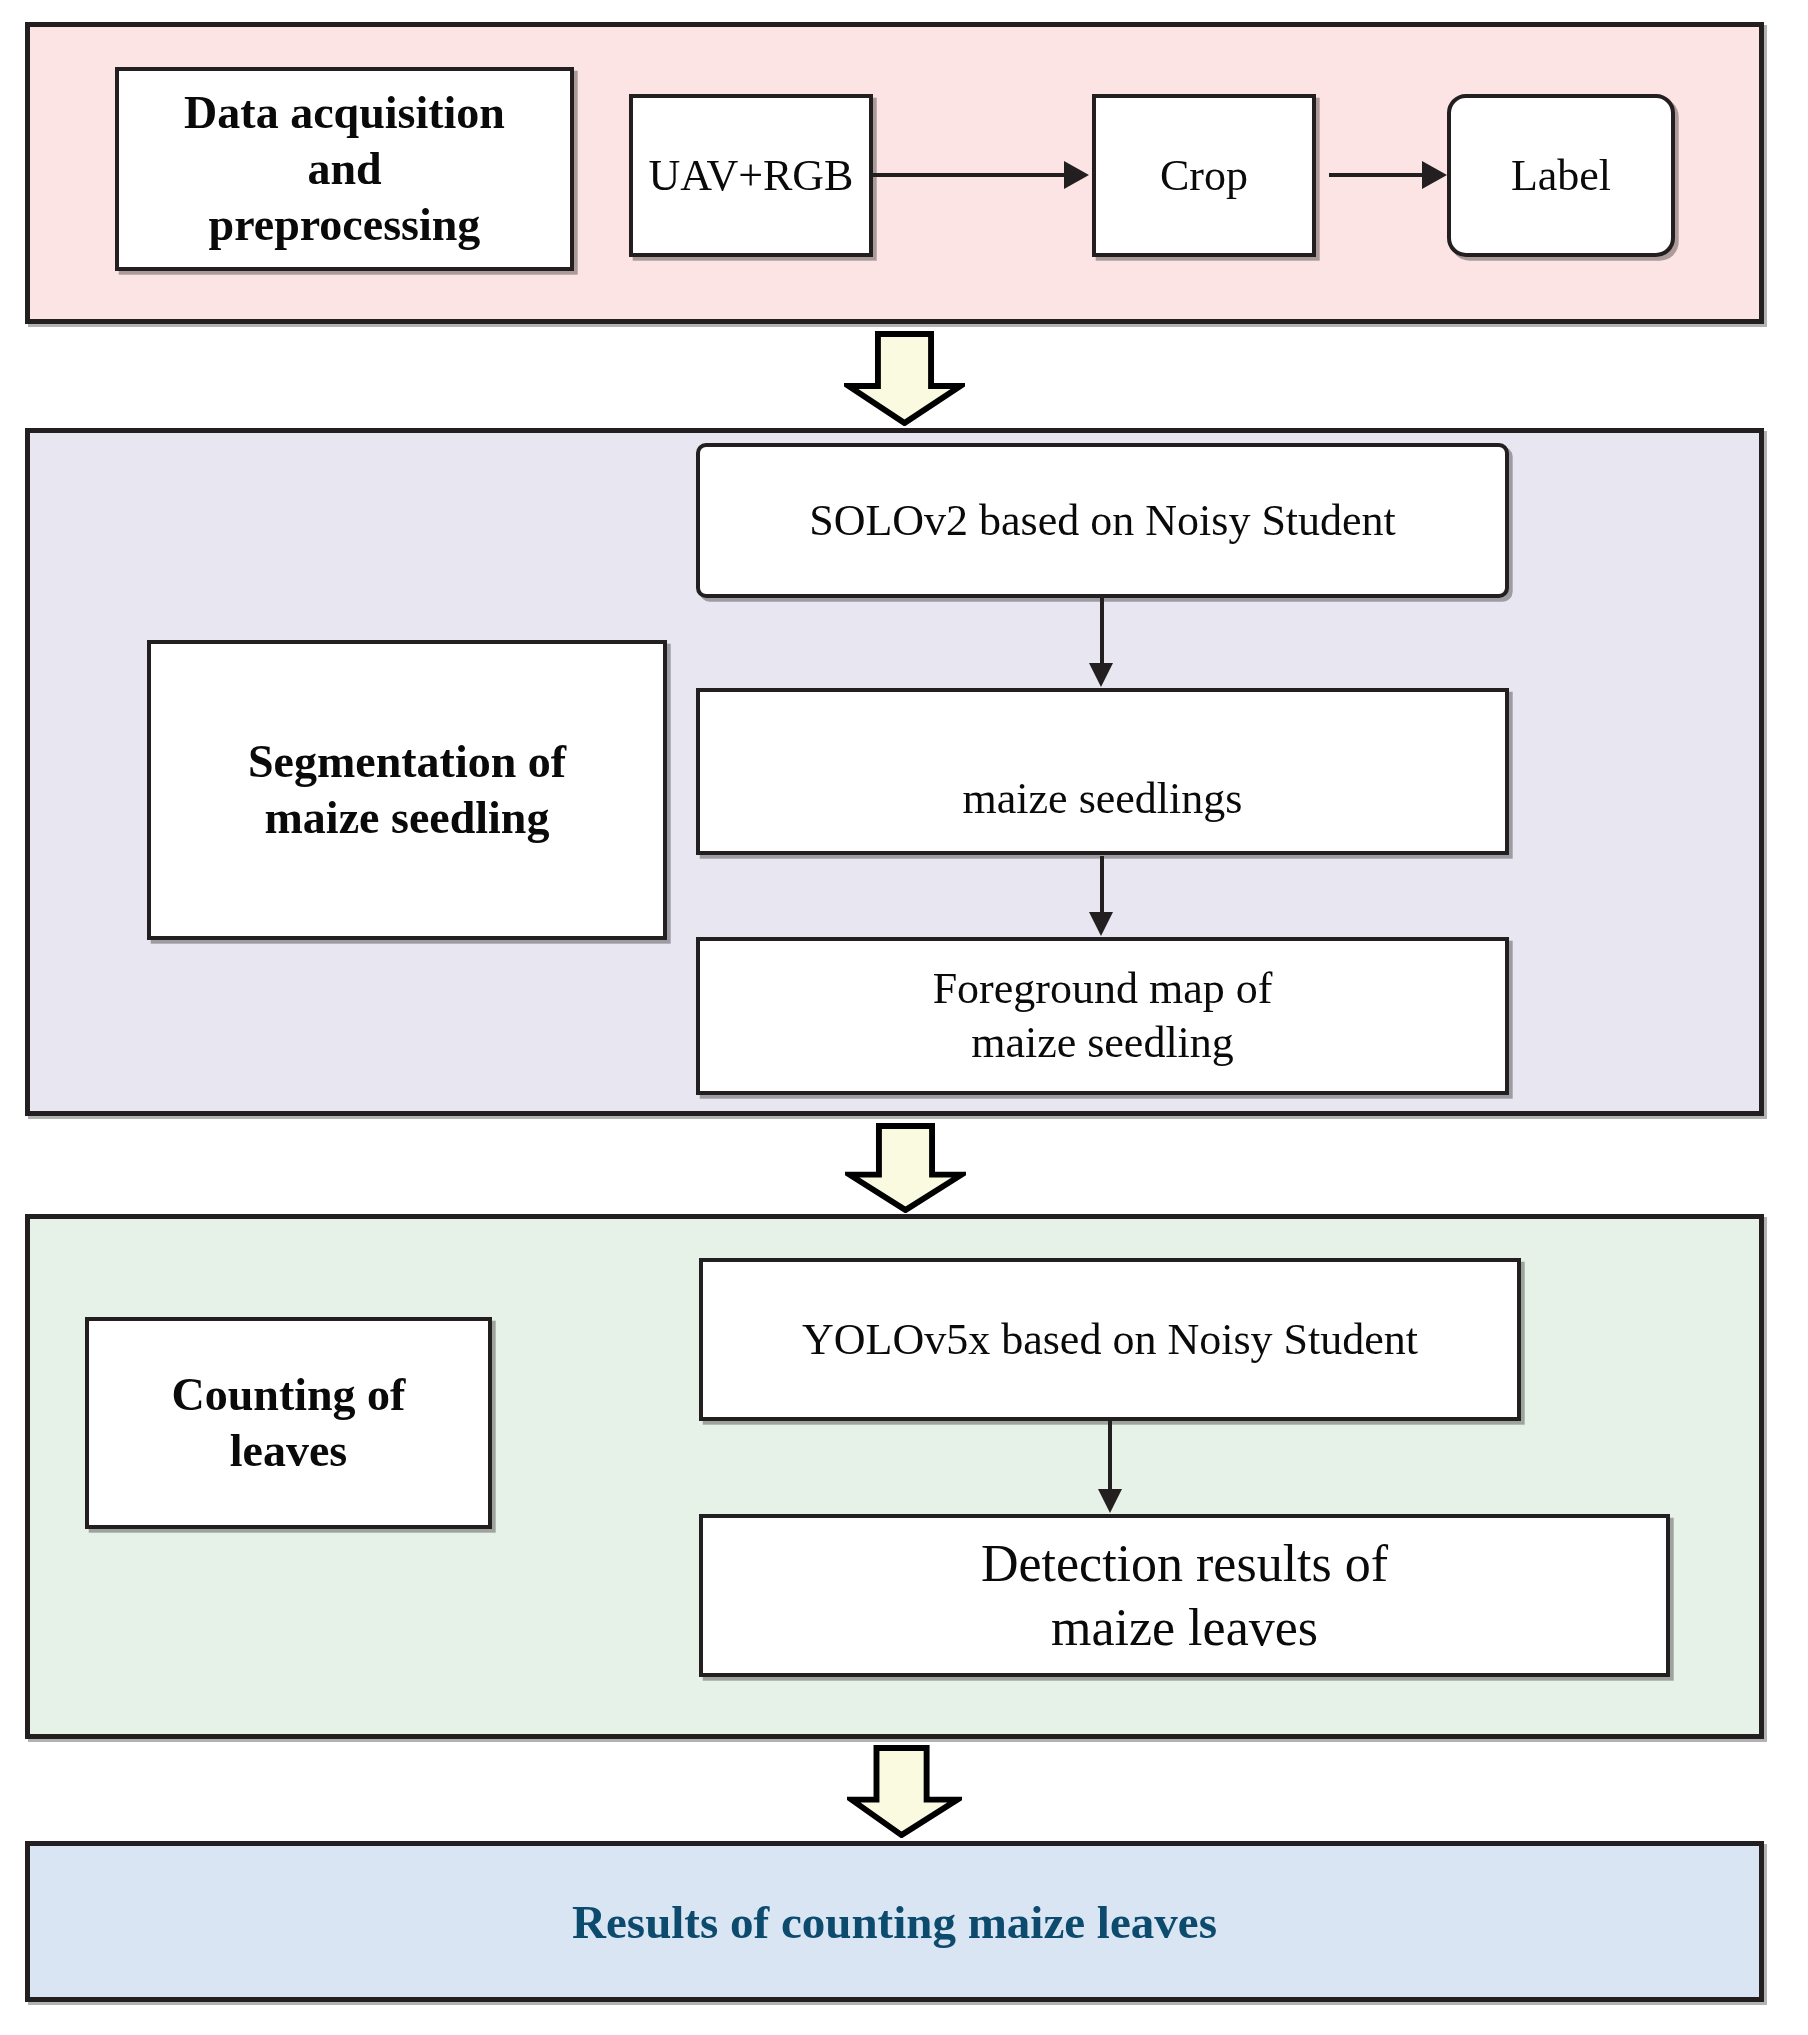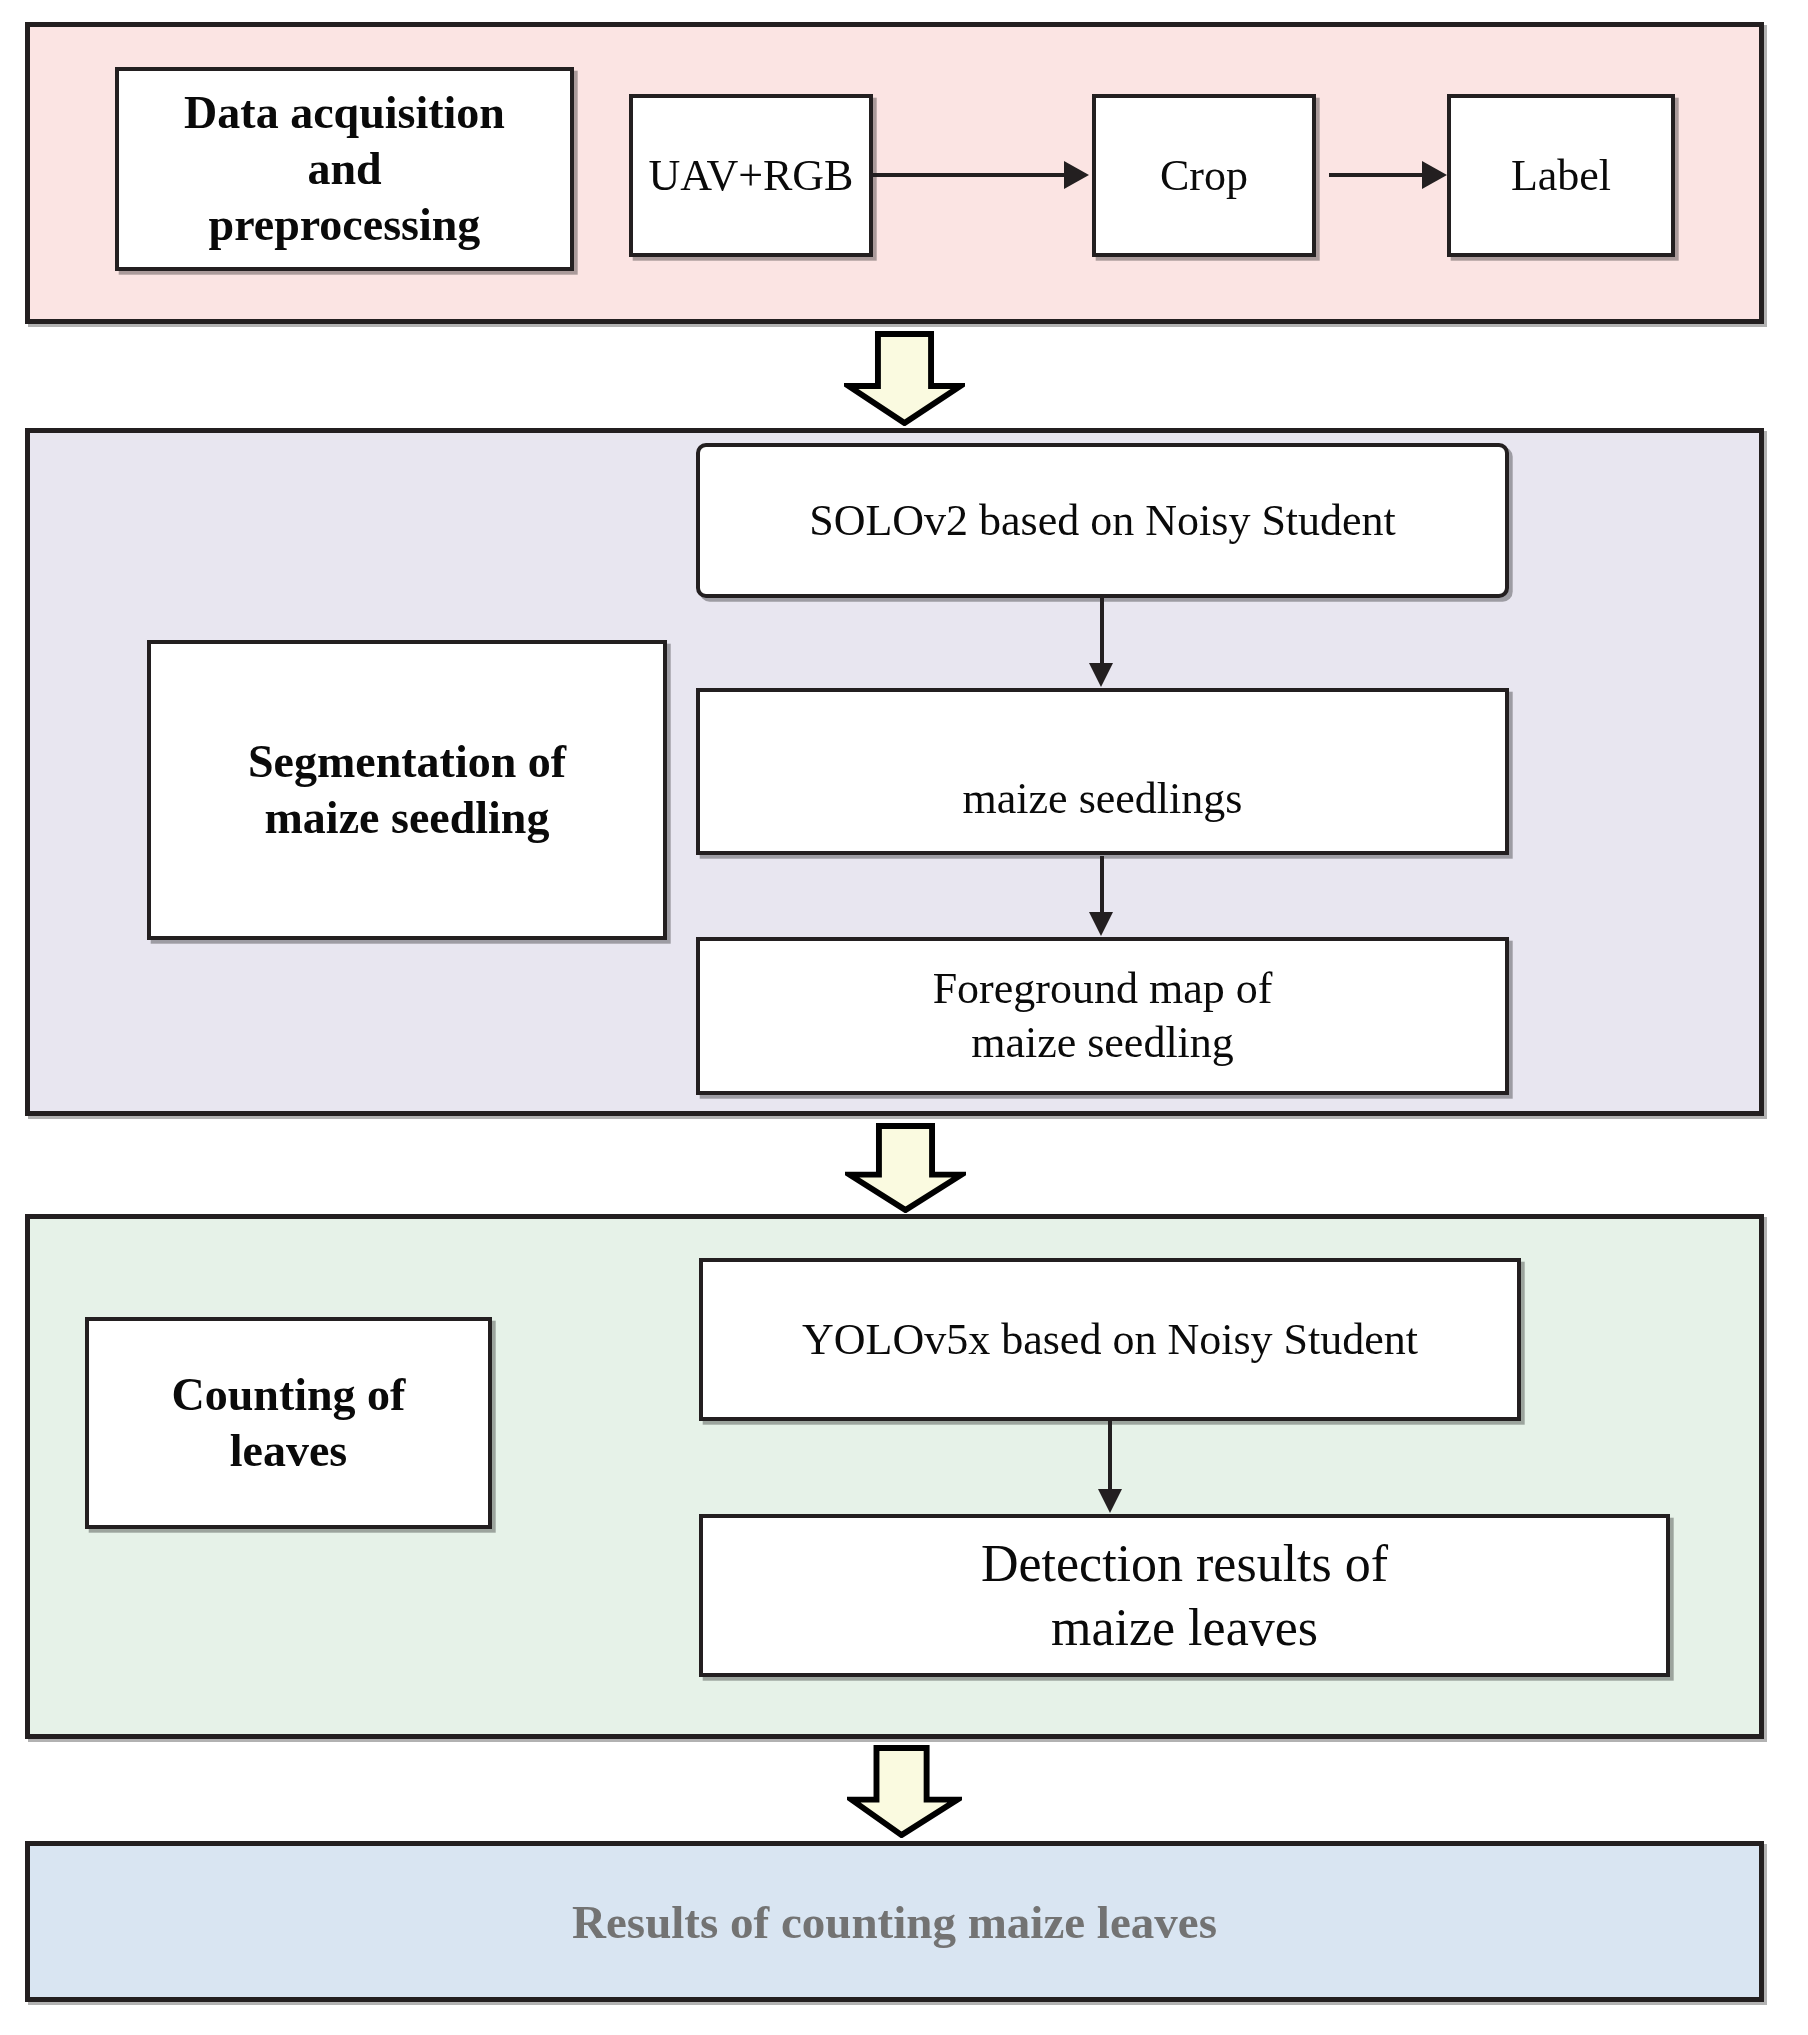--- a/index.html
+++ b/index.html
@@ -48,21 +48,21 @@
     line-height: 1.22;
     padding: 4.4px 10.4px;
   }
   .node .txt { display: block; width: 100%; }
   .bold { font-weight: 700; }
 
   
   .n-acq     { left: 115px;  top: 67px;   width: 459px;  height: 204px; font-size: 46px; }
   .n-uav     { left: 629px;  top: 94px;  width: 244px;  height: 163px; font-size: 44px; }
   .n-crop    { left: 1092px; top: 94px;  width: 224px;  height: 163px; font-size: 44px; }
-  .n-label   { left: 1447px; top: 94px;  width: 228px;  height: 163px; font-size: 44px; }
+  .n-label   { left: 1447px; top: 94px;  width: 228px;  height: 163px; font-size: 44px; border-radius: 19px; }
 
   
   .n-segside { left: 115px;  top: 640px;  width: 520px;  height: 300px; font-size: 46px; margin-left: 32px; }
   .n-solo    { left: 696px;  top: 443px;  width: 813px; height: 155px; font-size: 44px; border-radius: 10px; }
   .n-segres  { left: 696px;  top: 688px;  width: 813px; height: 167px; font-size: 44px; }
   .n-fore    { left: 696px;  top: 937px; width: 813px; height: 158px; font-size: 44px; }
 
   
   .n-cntside { left: 85px;  top: 1317px; width: 407px;  height: 212px; font-size: 46px; }
   .n-yolo    { left: 699px;  top: 1258px; width: 822px; height: 163px; font-size: 44px; }
@@ -73,21 +73,21 @@
     position: absolute;
     left: 25px;
     top: 1841px;
     width: 1739px;
     height: 161px;
     display: flex;
     align-items: center;
     justify-content: center;
     font-size: 47px;
     font-weight: 700;
-    color: #737373;
+    color: #0c4a6e;
   }
 
   
   .hline {
     position: absolute;
     height: 4.4px;
     background: #231f20;
   }
   .harrow {
     position: absolute;

